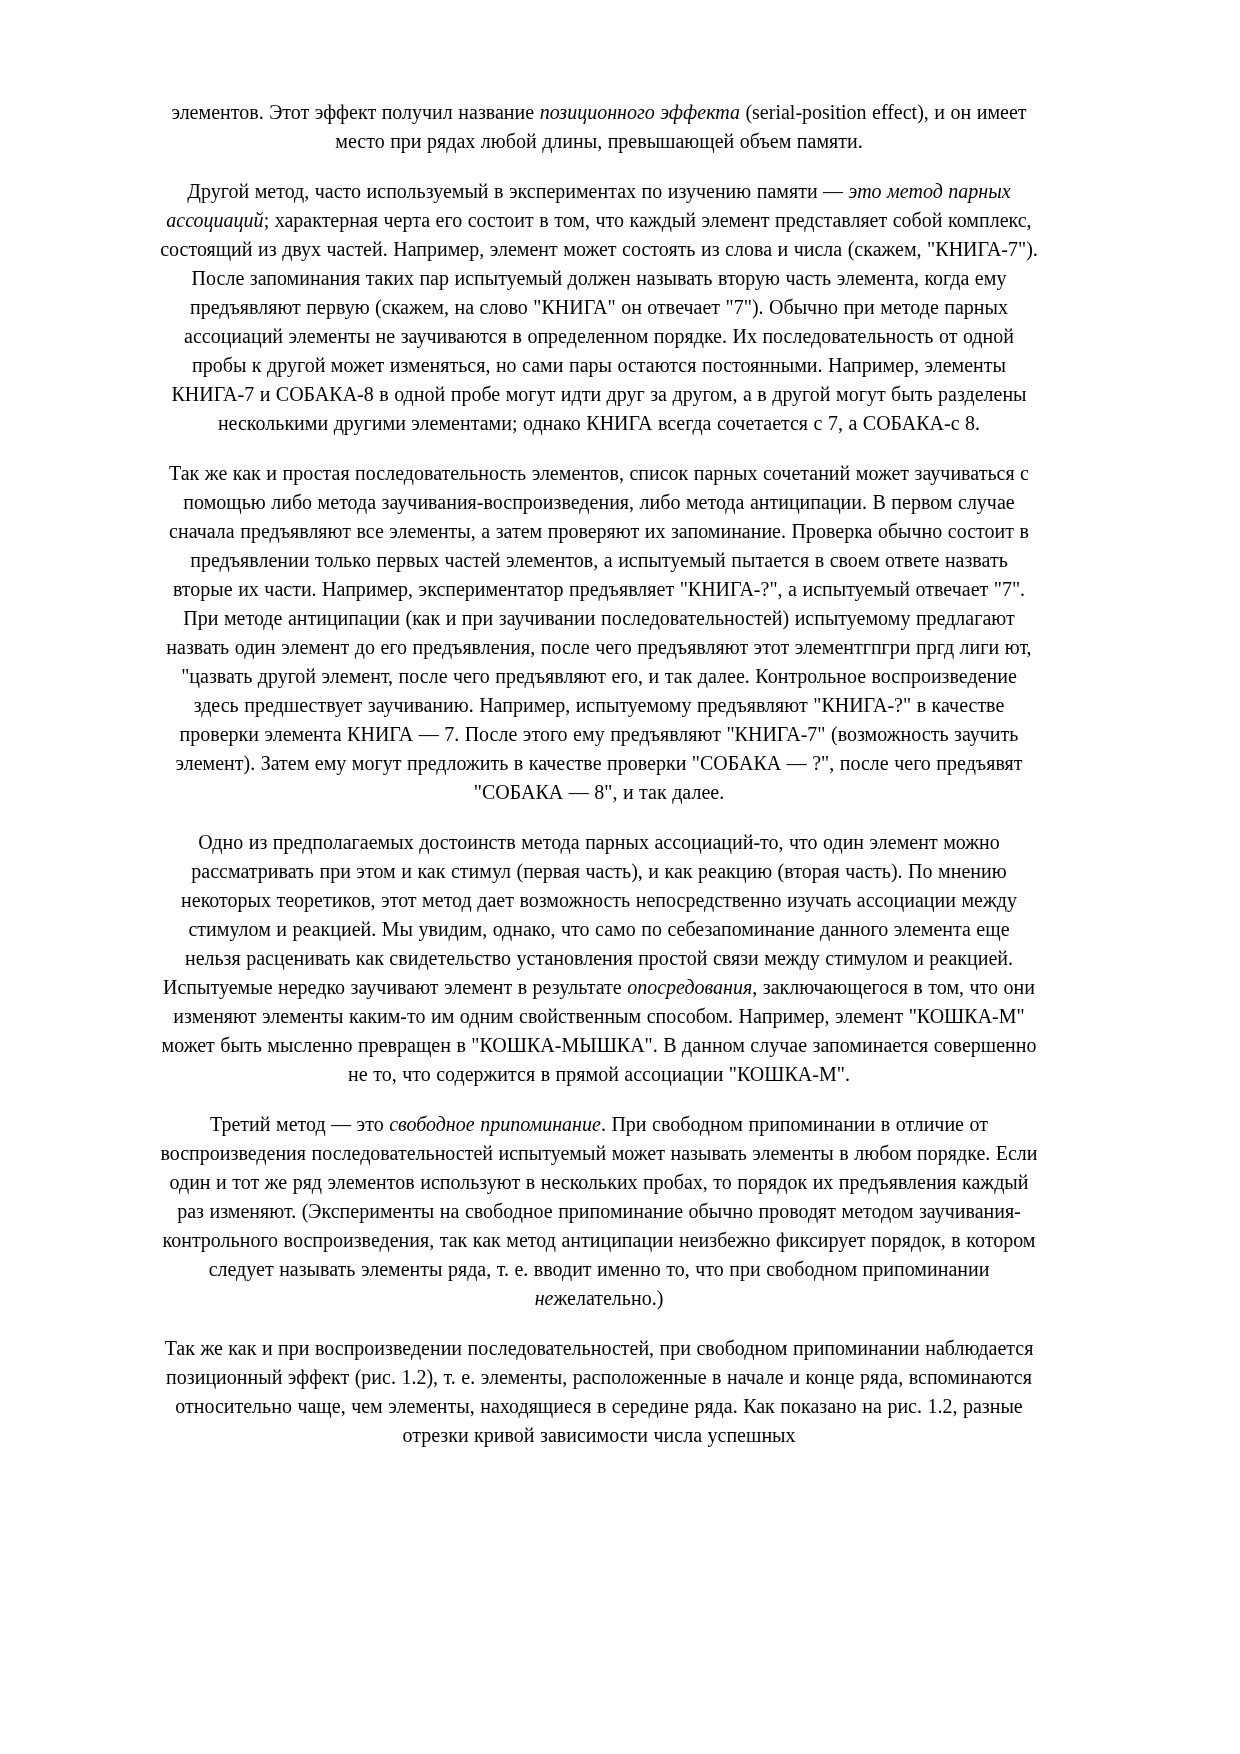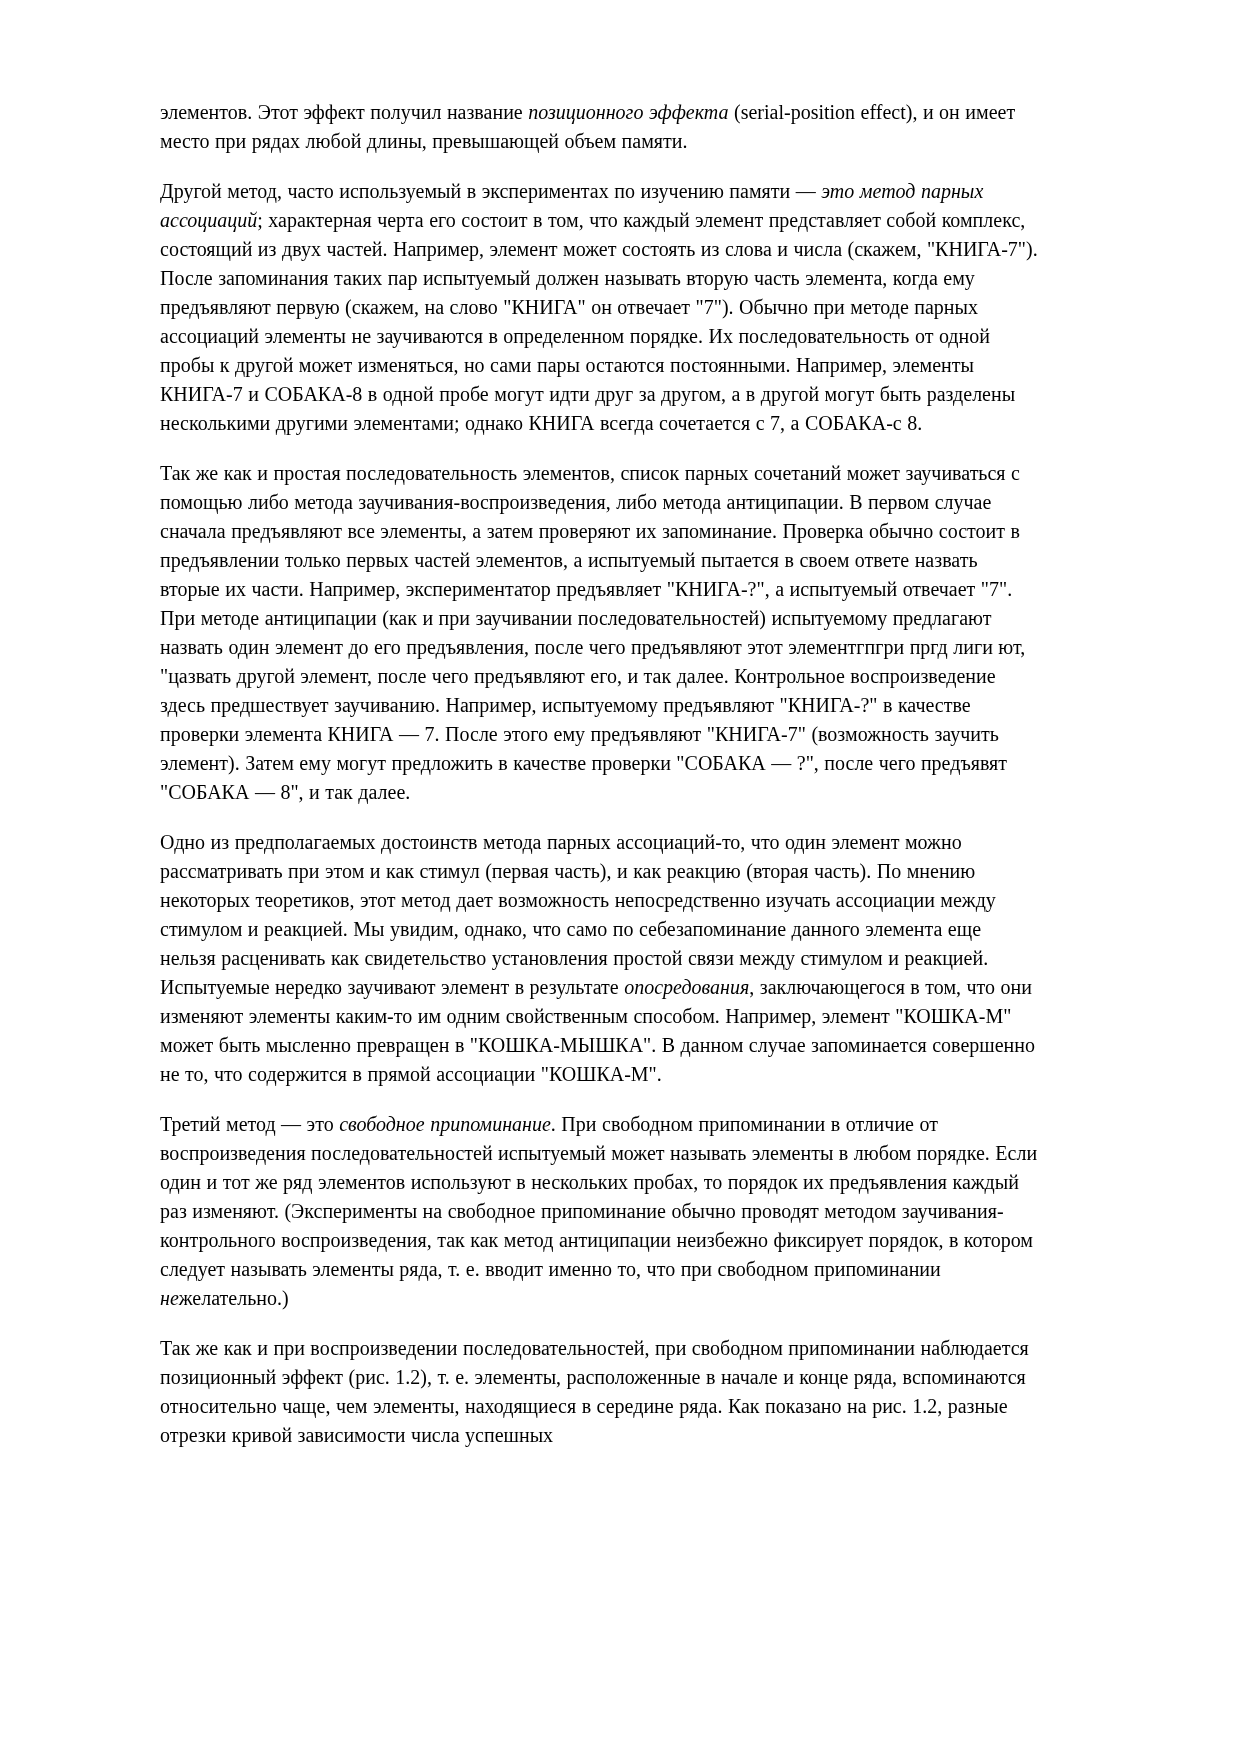--- a/index.html
+++ b/index.html
@@ -20,21 +20,21 @@
     height: 1754px;
     padding: 98px 200px 60px 160px;
   }
   .text-column {
     width: 878px;
   }
   p.para {
     margin: 0 0 21px 0;
     font-size: 20px;
     line-height: 29px;
-    text-align: left;
+    text-align: center;
     word-spacing: 0.5px;
   }
   p.para:last-child {
     margin-bottom: 4px;
   }
   em.run-italic {
     font-style: italic;
   }
   span.run {
     font-style: normal;

